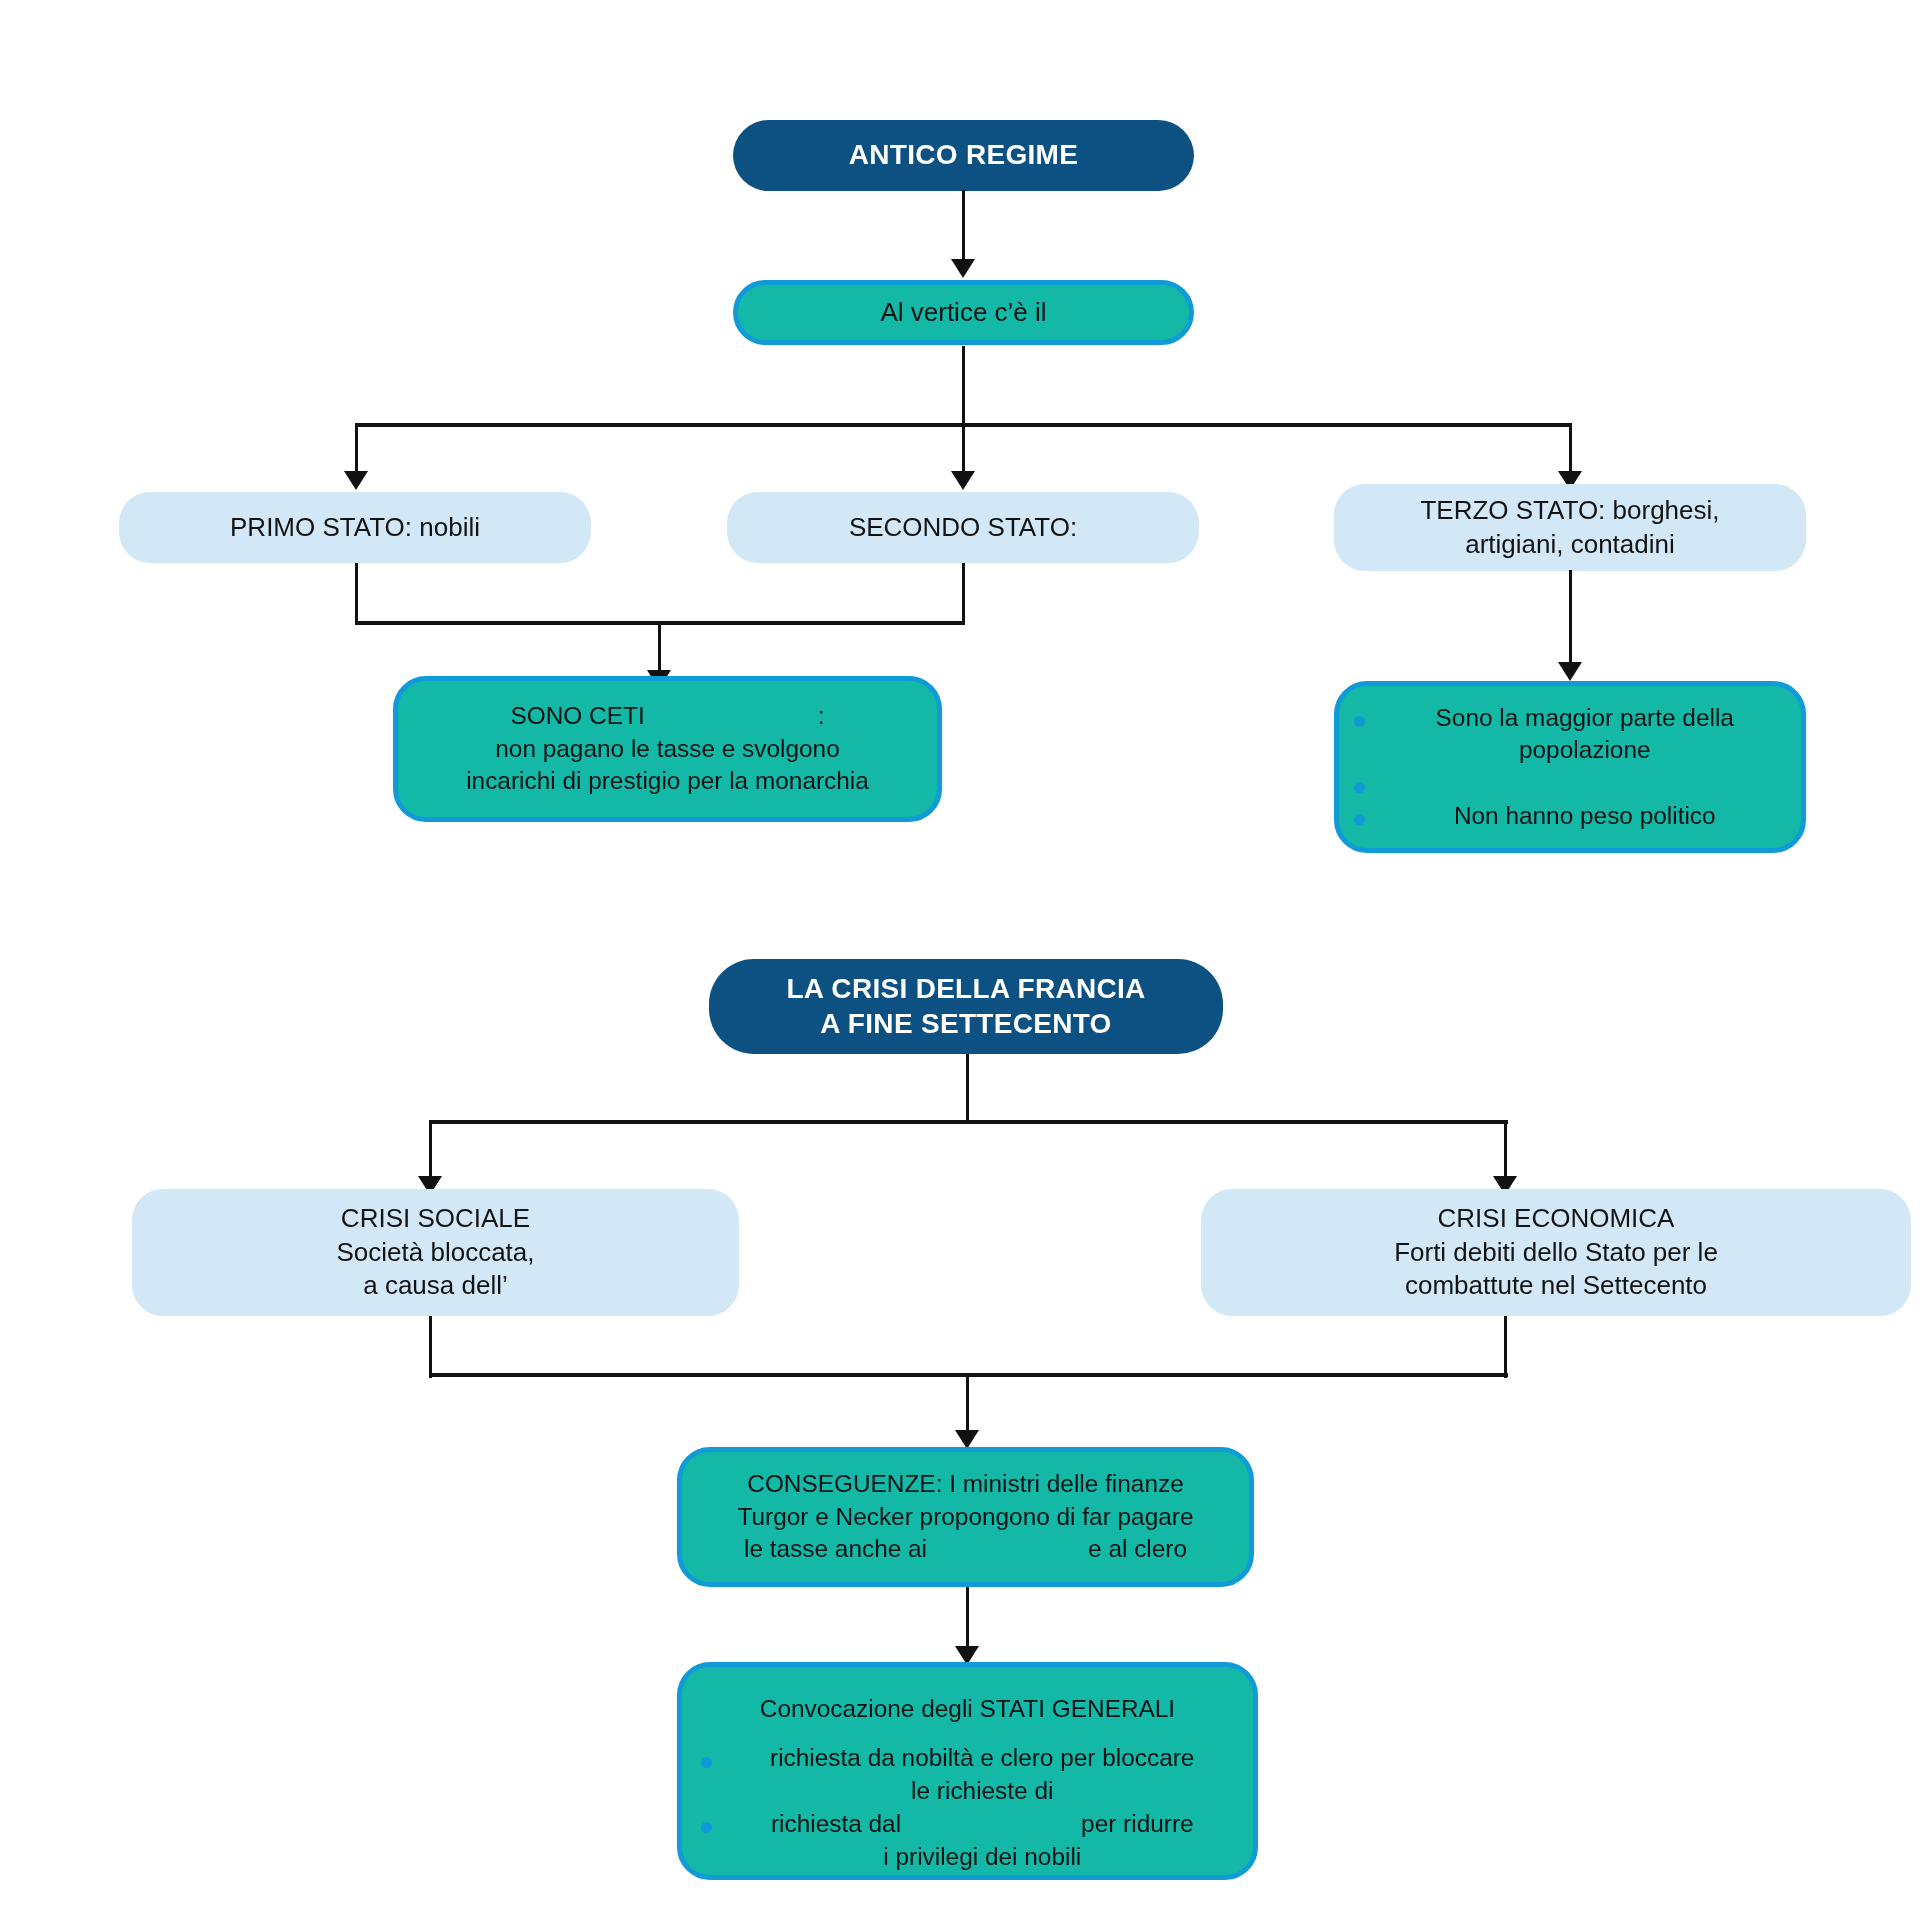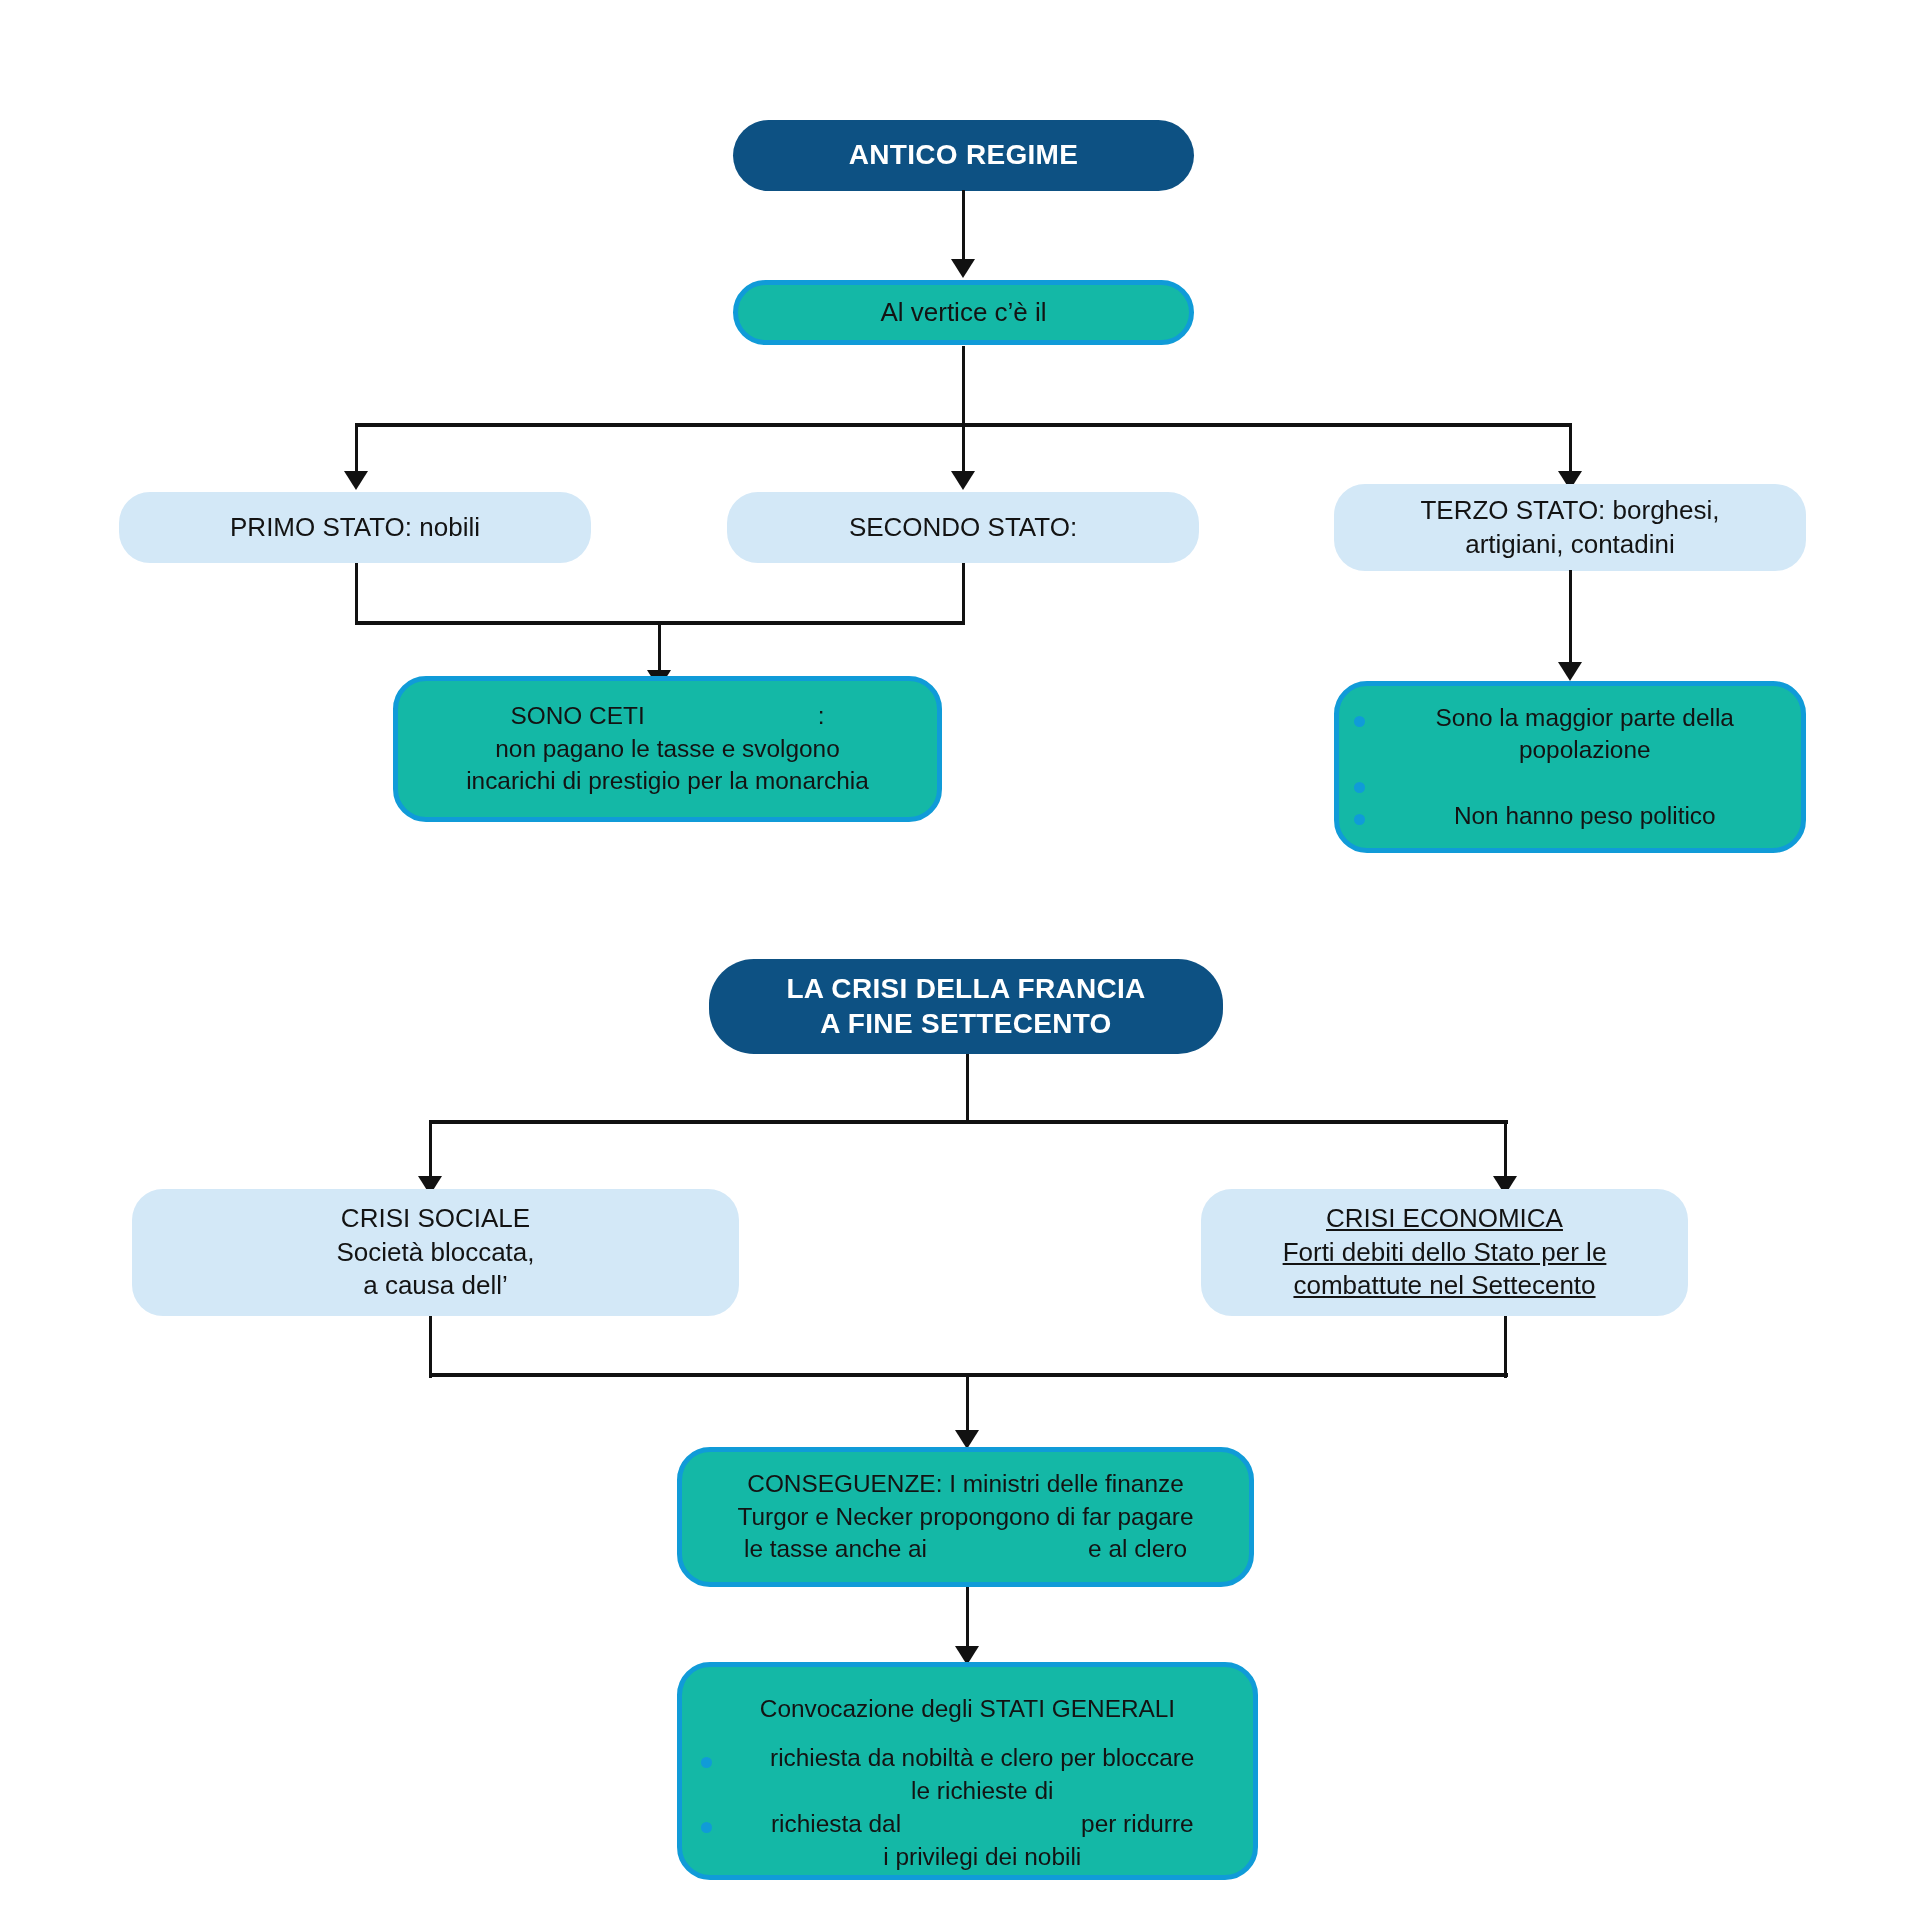--- a/index.html
+++ b/index.html
@@ -153,21 +153,21 @@
   <div class="arrow" style="left:1493px;top:1156px;"></div>
 
   <div class="node node-soft" style="left:132px;top:1169px;width:607px;height:127px;font-size:26px;">
     <span class="txt center">
       <span>CRISI SOCIALE</span><br>
       <span>Società bloccata,</span><br>
       <span>a causa dell’</span>
     </span>
   </div>
 
-  <div class="node node-soft" style="left:1201px;top:1169px;width:487px;height:127px;font-size:26px;text-decoration:underline;">
+  <div class="node node-soft" style="left:1201px;top:1169px;width:710px;height:127px;font-size:26px;">
     <span class="txt center">
       <span>CRISI ECONOMICA</span><br>
       <span>Forti debiti dello Stato per le</span><br>
       <span class="blank" style="width:0;"></span><span>combattute nel Settecento</span>
     </span>
   </div>
 
   <div class="vline" style="left:429px;top:1296px;height:62px;"></div>
   <div class="vline" style="left:1504px;top:1296px;height:62px;"></div>
   <div class="hline" style="left:429px;top:1353px;width:1079px;"></div>

